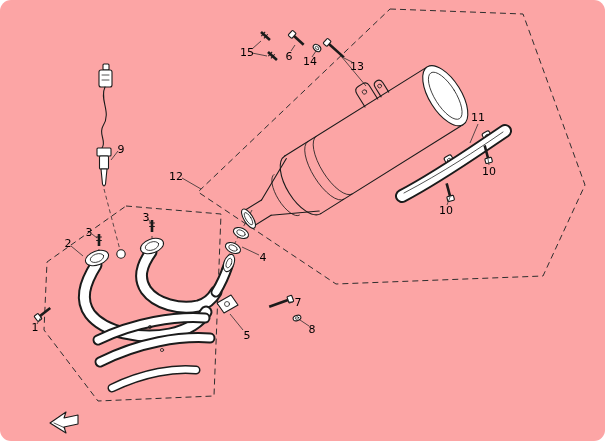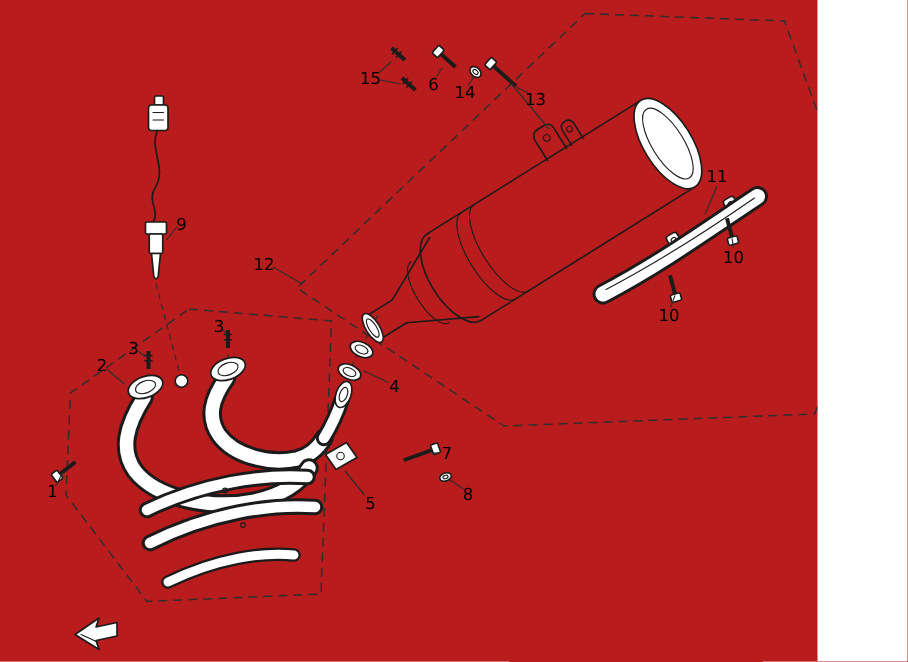--- a/index.html
+++ b/index.html
@@ -1,17 +1,17 @@
 <!DOCTYPE html>
 <html><head>
 <meta charset="utf-8">
 <style>
   html, body { margin: 0; padding: 0; }
   body { background: #ffffff; font-family: "DejaVu Sans", sans-serif; }
-  .stage { width: 545px; height: 441px; background: #b91c1c; position: relative; overflow: hidden; }
+  .stage { width: 605px; height: 441px; background: #fca5a5; position: relative; overflow: hidden; border-radius: 11px; }
   svg { display: block; }
 
   .ln      { fill: none; stroke: #1b1b1b; stroke-width: 1.1; stroke-linecap: round; stroke-linejoin: round; }
   .thin    { stroke-width: 0.75; }
   .wfill   { fill: #ffffff; }
   .dash    { fill: none; stroke: #2e2e2e; stroke-width: 1; stroke-dasharray: 6 4; }
   .dash2   { fill: none; stroke: #2e2e2e; stroke-width: 0.8; stroke-dasharray: 4 3; }
   .leader  { stroke: #2e2e2e; stroke-width: 0.8; }
   .tube-o  { fill: none; stroke: #1b1b1b; stroke-linecap: round; }
   .tube-i  { fill: none; stroke: #ffffff; stroke-linecap: round; }

